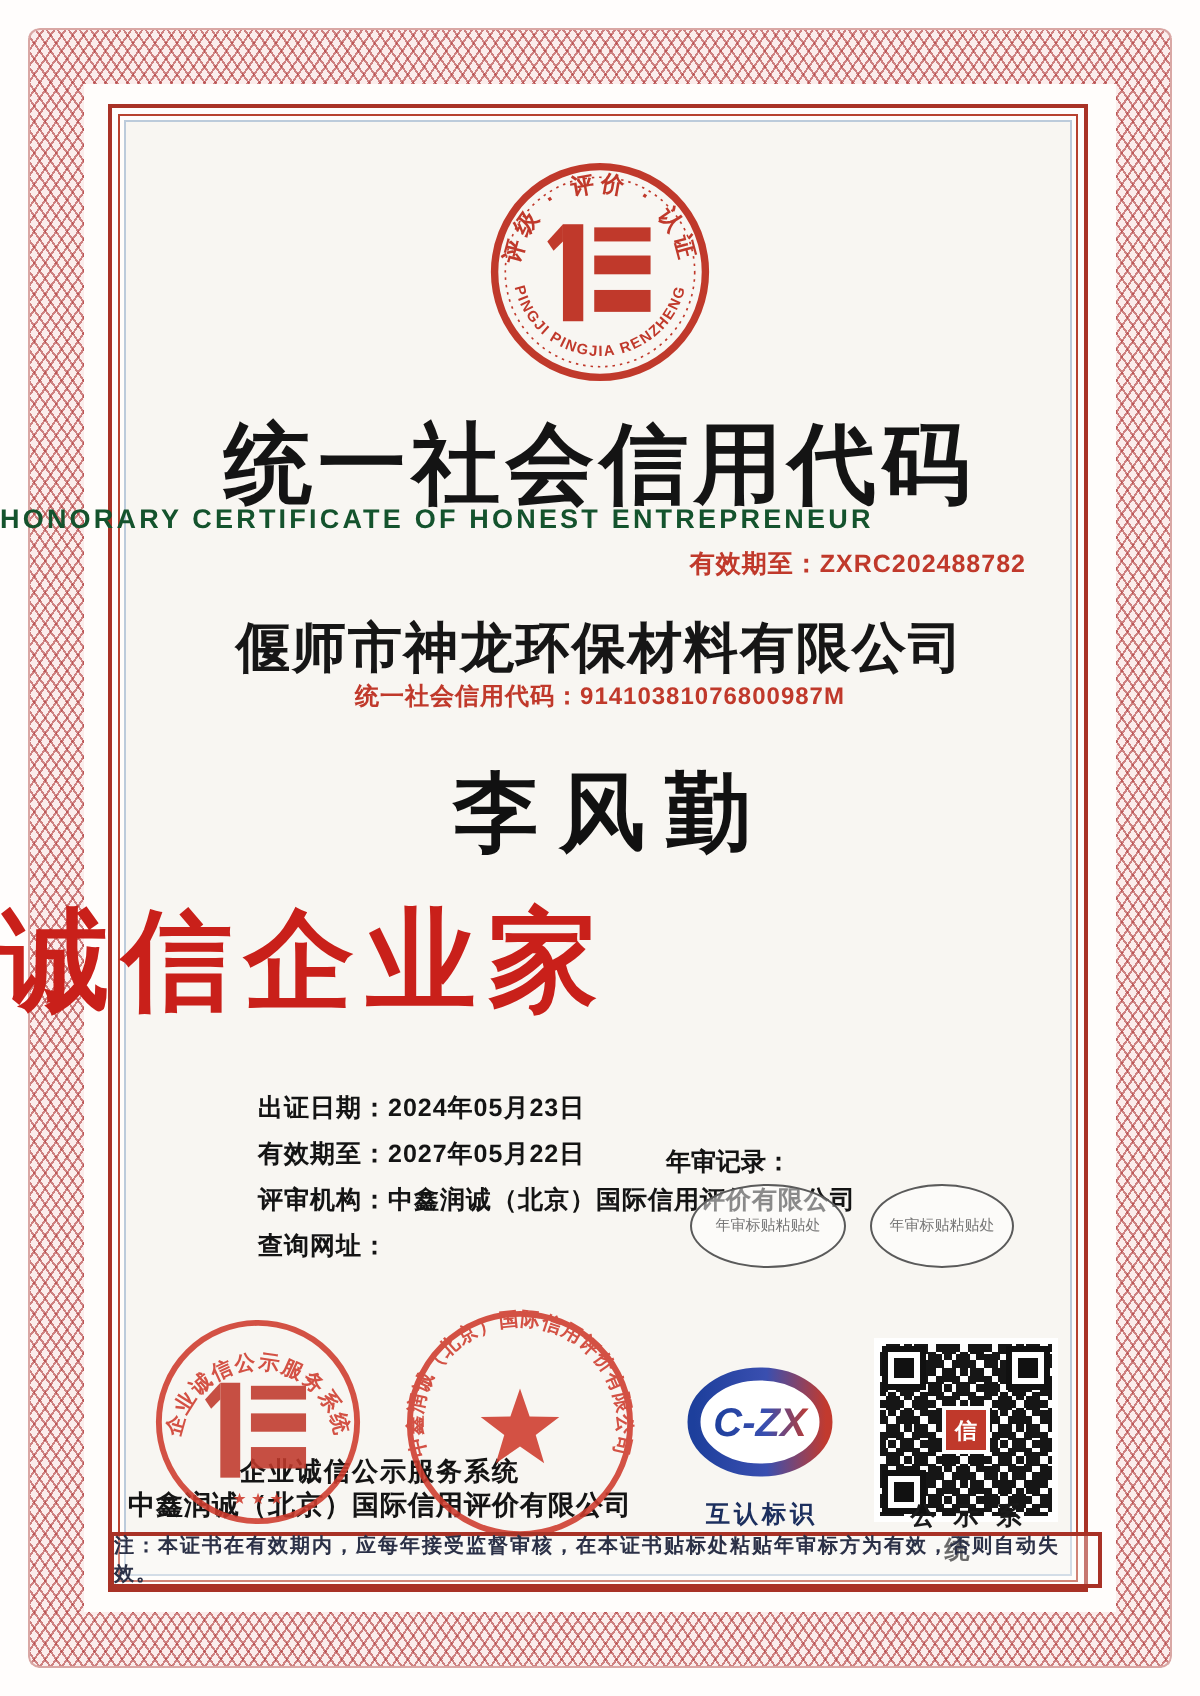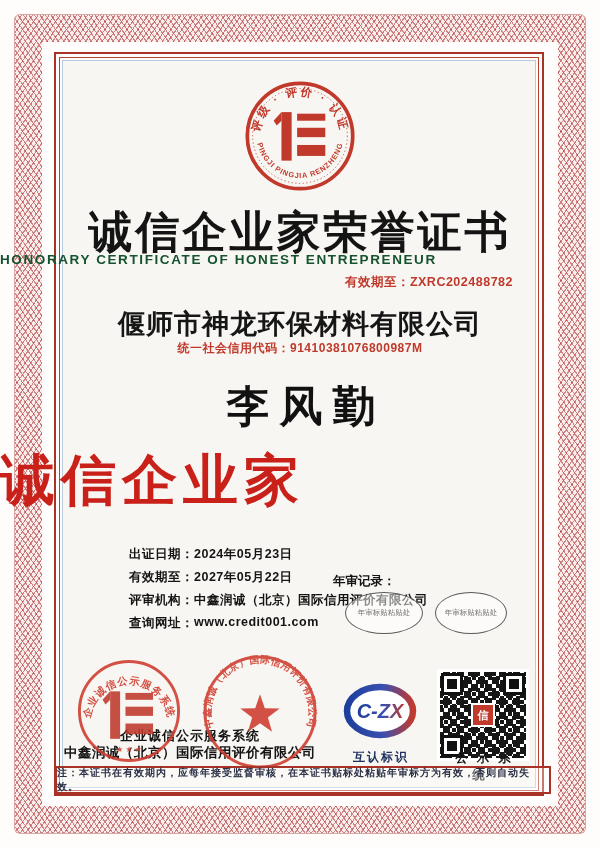--- a/index.html
+++ b/index.html
@@ -80,21 +80,21 @@
       <circle cx="68" cy="68" r="57.5" fill="none" stroke="#c0392b" stroke-width="1" stroke-dasharray="1.5 3"></circle>
       <text font-size="14" font-weight="bold" fill="#c0392b" letter-spacing="3">
         <textPath href="#arc-top" startOffset="50%" text-anchor="middle">评级 · 评价 · 认证</textPath>
       </text>
       <text font-size="9" font-weight="bold" fill="#c0392b" letter-spacing="1">
         <textPath href="#arc-bottom" startOffset="50%" text-anchor="middle">PINGJI PINGJIA RENZHENG</textPath>
       </text>
       <use href="#xin-glyph" transform="translate(36,39) scale(0.95)"></use>
     </svg>
 
-    <div class="abs title">诚信企业家荣誉证书</div>
+    <div class="abs title">统一社会信用代码</div>
     <div class="abs subtitle">HONORARY CERTIFICATE OF HONEST ENTREPRENEUR</div>
 
     <div class="abs creditline">
       <span>有效期至：</span><span>ZXRC202488782</span>
     </div>
 
     <div class="abs company">偃师市神龙环保材料有限公司</div>
     <div class="abs uscc">
       <span>统一社会信用代码：</span><span>91410381076800987M</span>
     </div>
@@ -110,21 +110,20 @@
       <div class="detail-row">
         <span>有效期至：</span>
         <span>2027年05月22日</span>
       </div>
       <div class="detail-row">
         <span>评审机构：</span>
         <span>中鑫润诚（北京）国际信用评价有限公司</span>
       </div>
       <div class="detail-row">
         <span>查询网址：</span>
-        <span>www.credit001.com</span>
       </div>
     </div>
 
     <div class="abs ar-label">年审记录：</div>
     <div class="abs oval oval1">
       <span>年审标贴粘贴处</span>
     </div>
     <div class="abs oval oval2">
       <span>年审标贴粘贴处</span>
     </div>

